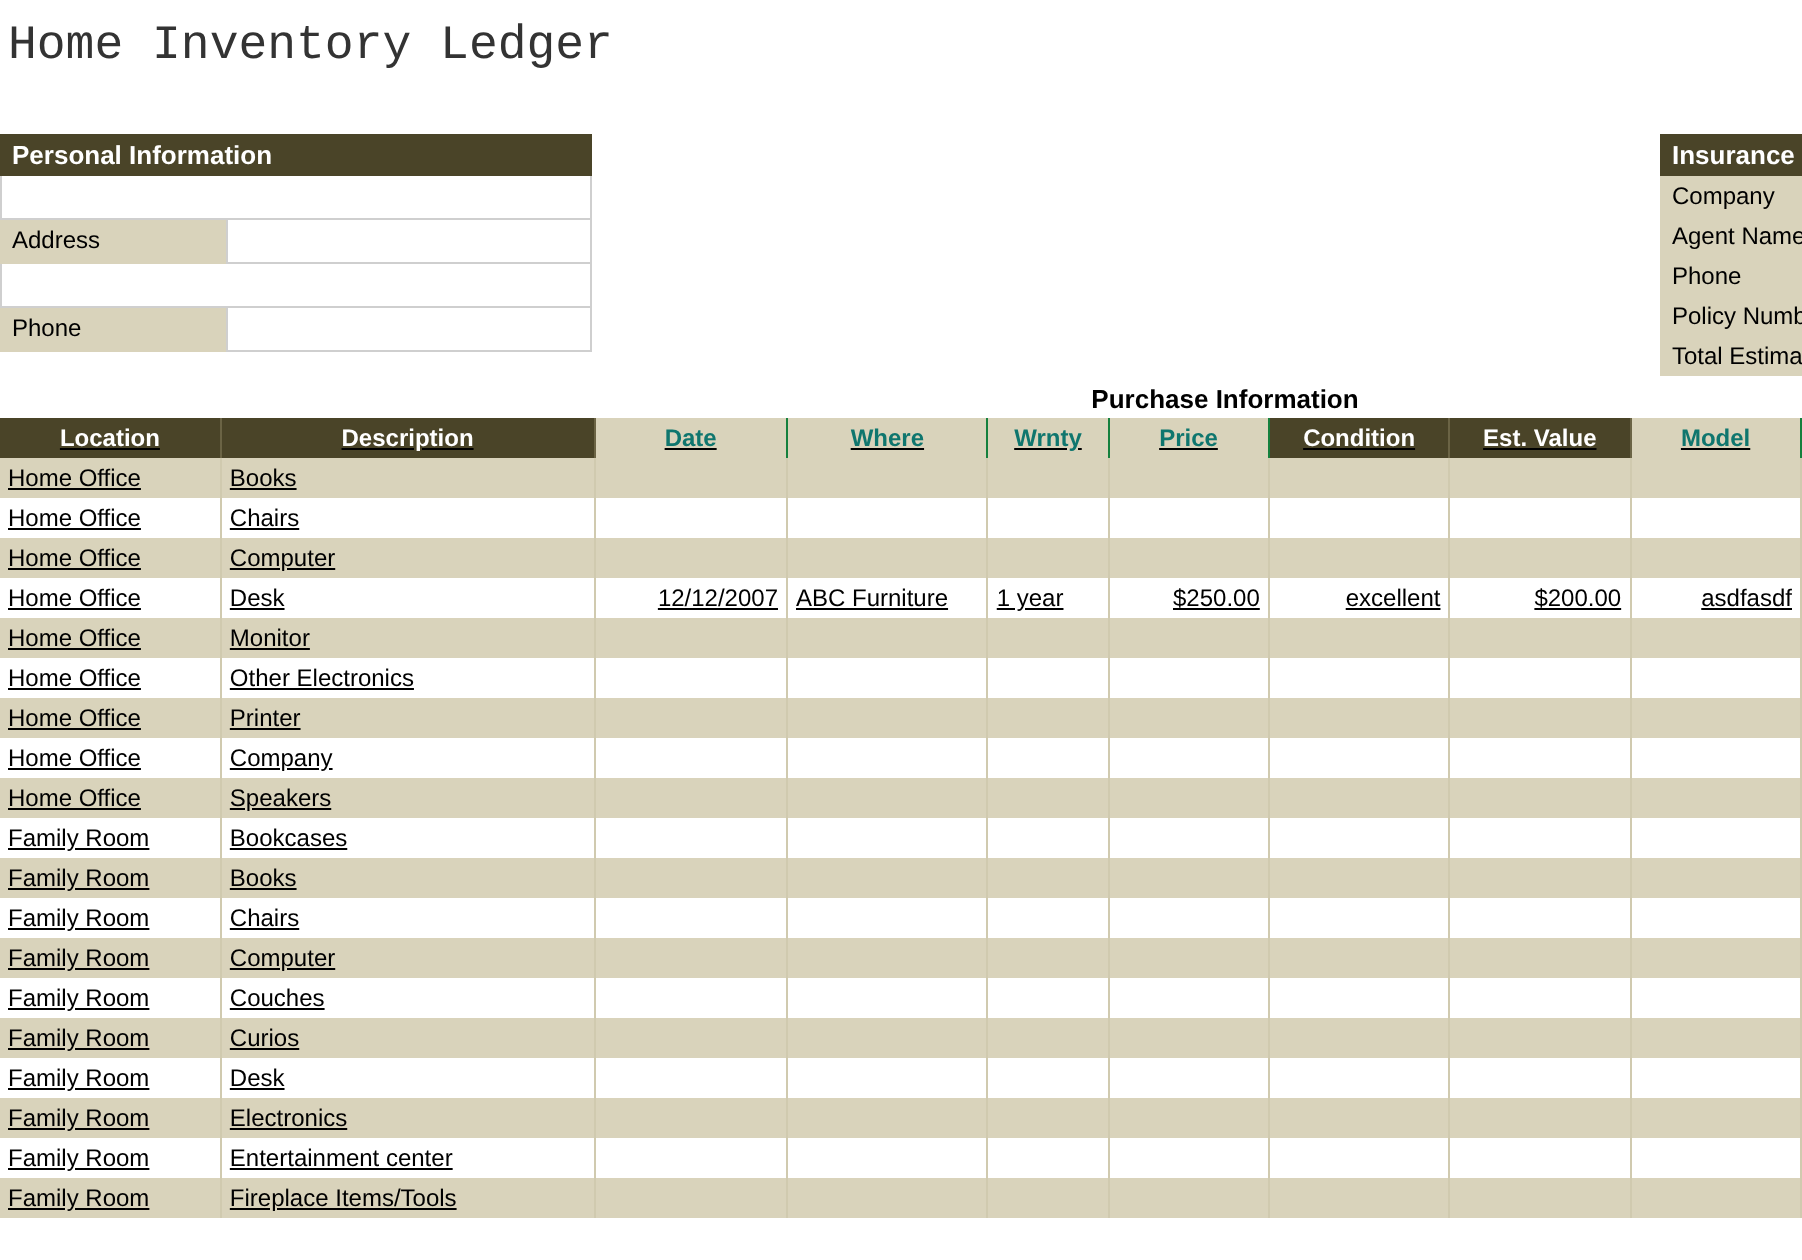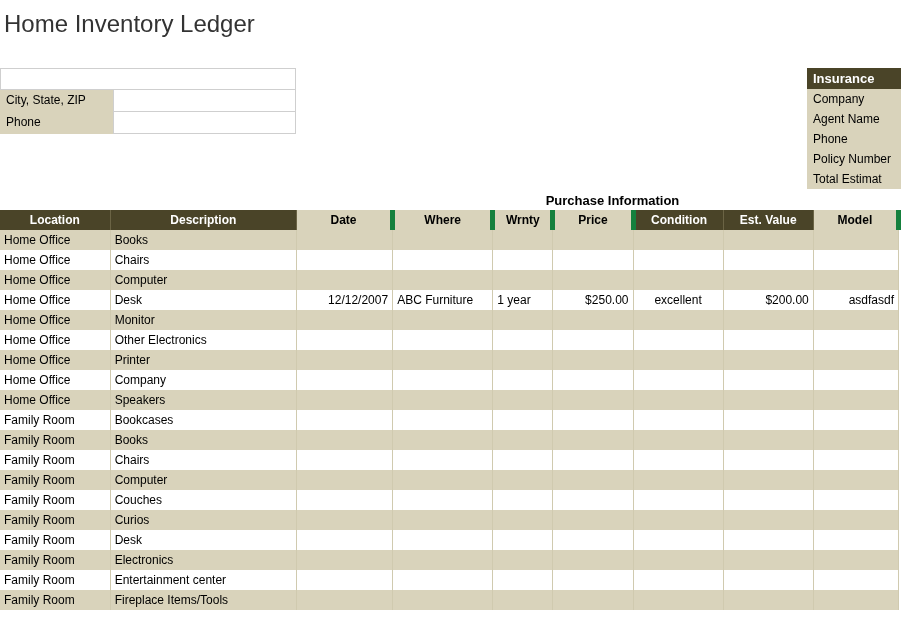--- a/index.html
+++ b/index.html
@@ -7,21 +7,21 @@
     margin: 0;
     padding: 0;
     font-family: Verdana, Tahoma, Arial, sans-serif;
     font-size: 12px;
     background: #ffffff;
     color: #000000;
     width: 901px;
     overflow: hidden;
   }
   .page-title {
-    font-family: Liberation Sans, sans-serif;
+    font-family: Liberation Mono, monospace;
     font-size: 24px;
     font-weight: normal;
     color: #333333;
     padding: 10px 0 0 4px;
     margin: 0 0 30px 0;
   }
   .top-row {
     display: flex;
     align-items: flex-start;
   }
@@ -59,21 +59,21 @@
   .note {
     margin-left: 100px;
     width: 320px;
     font-size: 12px;
     line-height: 1.5;
     padding-top: 4px;
     color: #333;
   }
   .insurance-box {
     margin-left: auto;
-    width: 94px;
+    width: 71px;
     overflow: hidden;
     white-space: nowrap;
   }
   .ins-label {
     background: #d9d3bb;
     padding: 3px 6px;
     font-size: 12px;
     height: 20px;
   }
   .purchase-title {
@@ -81,68 +81,73 @@
     font-weight: bold;
     padding: 4px 0 2px 0;
     width: 633px;
     margin-left: 296px;
     font-size: 13px;
   }
   table.inv {
     border-collapse: collapse;
     width: 901px;
     table-layout: fixed;
+    text-decoration: underline;
   }
   table.inv th {
     background: #4a4428;
     color: #ffffff;
     font-weight: bold;
     font-size: 12px;
     padding: 3px 4px;
     text-align: center;
     border-right: 1px solid #6b6445;
   }
   table.inv th.sub {
     background: #d9d3bb;
-    color: #000000;
-    border-right: 5px solid #15803d;
+    color: #0f766e;
+    border-right: 1px solid #15803d;
     margin-top: 15px;
   }
   table.inv td {
     padding: 2px 4px;
     font-size: 12px;
     height: 20px;
     border-right: 1px solid #d0caaf;
     white-space: nowrap;
     overflow: hidden;
   }
   table.inv tr.odd td { background: #d9d3bb; }
   table.inv tr.even td { background: #ffffff; }
   .col-location { width: 110px; text-align: left; }
   .col-desc     { width: 186px; text-align: left; }
   .col-date     { width: 96px;  text-align: right; padding-right: 6px; }
   .col-where    { width: 100px; text-align: left; }
   .col-wrnty    { width: 60px;  text-align: left; }
   .col-price    { width: 80px;  text-align: right; padding-right: 6px; }
-  .col-cond     { width: 90px;  text-align: center; }
+  .col-cond     { width: 90px;  text-align: right; }
   .col-est      { width: 90px;  text-align: right; padding-right: 6px; }
   .col-model    { width: 85px;  text-align: right; }
 </style>
 </head>
 <body>
 
 <h1 class="page-title">Home Inventory Ledger</h1>
 
 <div class="top-row">
   <div class="personal-box">
+    <div class="section-header">Personal Information</div>
     <div class="form-row">
       <input class="form-field" value="" style="">
     </div>
     <div class="form-row">
-      <div class="form-label">City, State, ZIP</div>
+      <div class="form-label">Address</div>
+      <input class="form-field" value="" style="">
+    </div>
+    <div class="form-row">
       <input class="form-field" value="" style="">
     </div>
     <div class="form-row">
       <div class="form-label">Phone</div>
       <input class="form-field" value="" style="">
     </div>
   </div>
 
 
   <div class="insurance-box">

